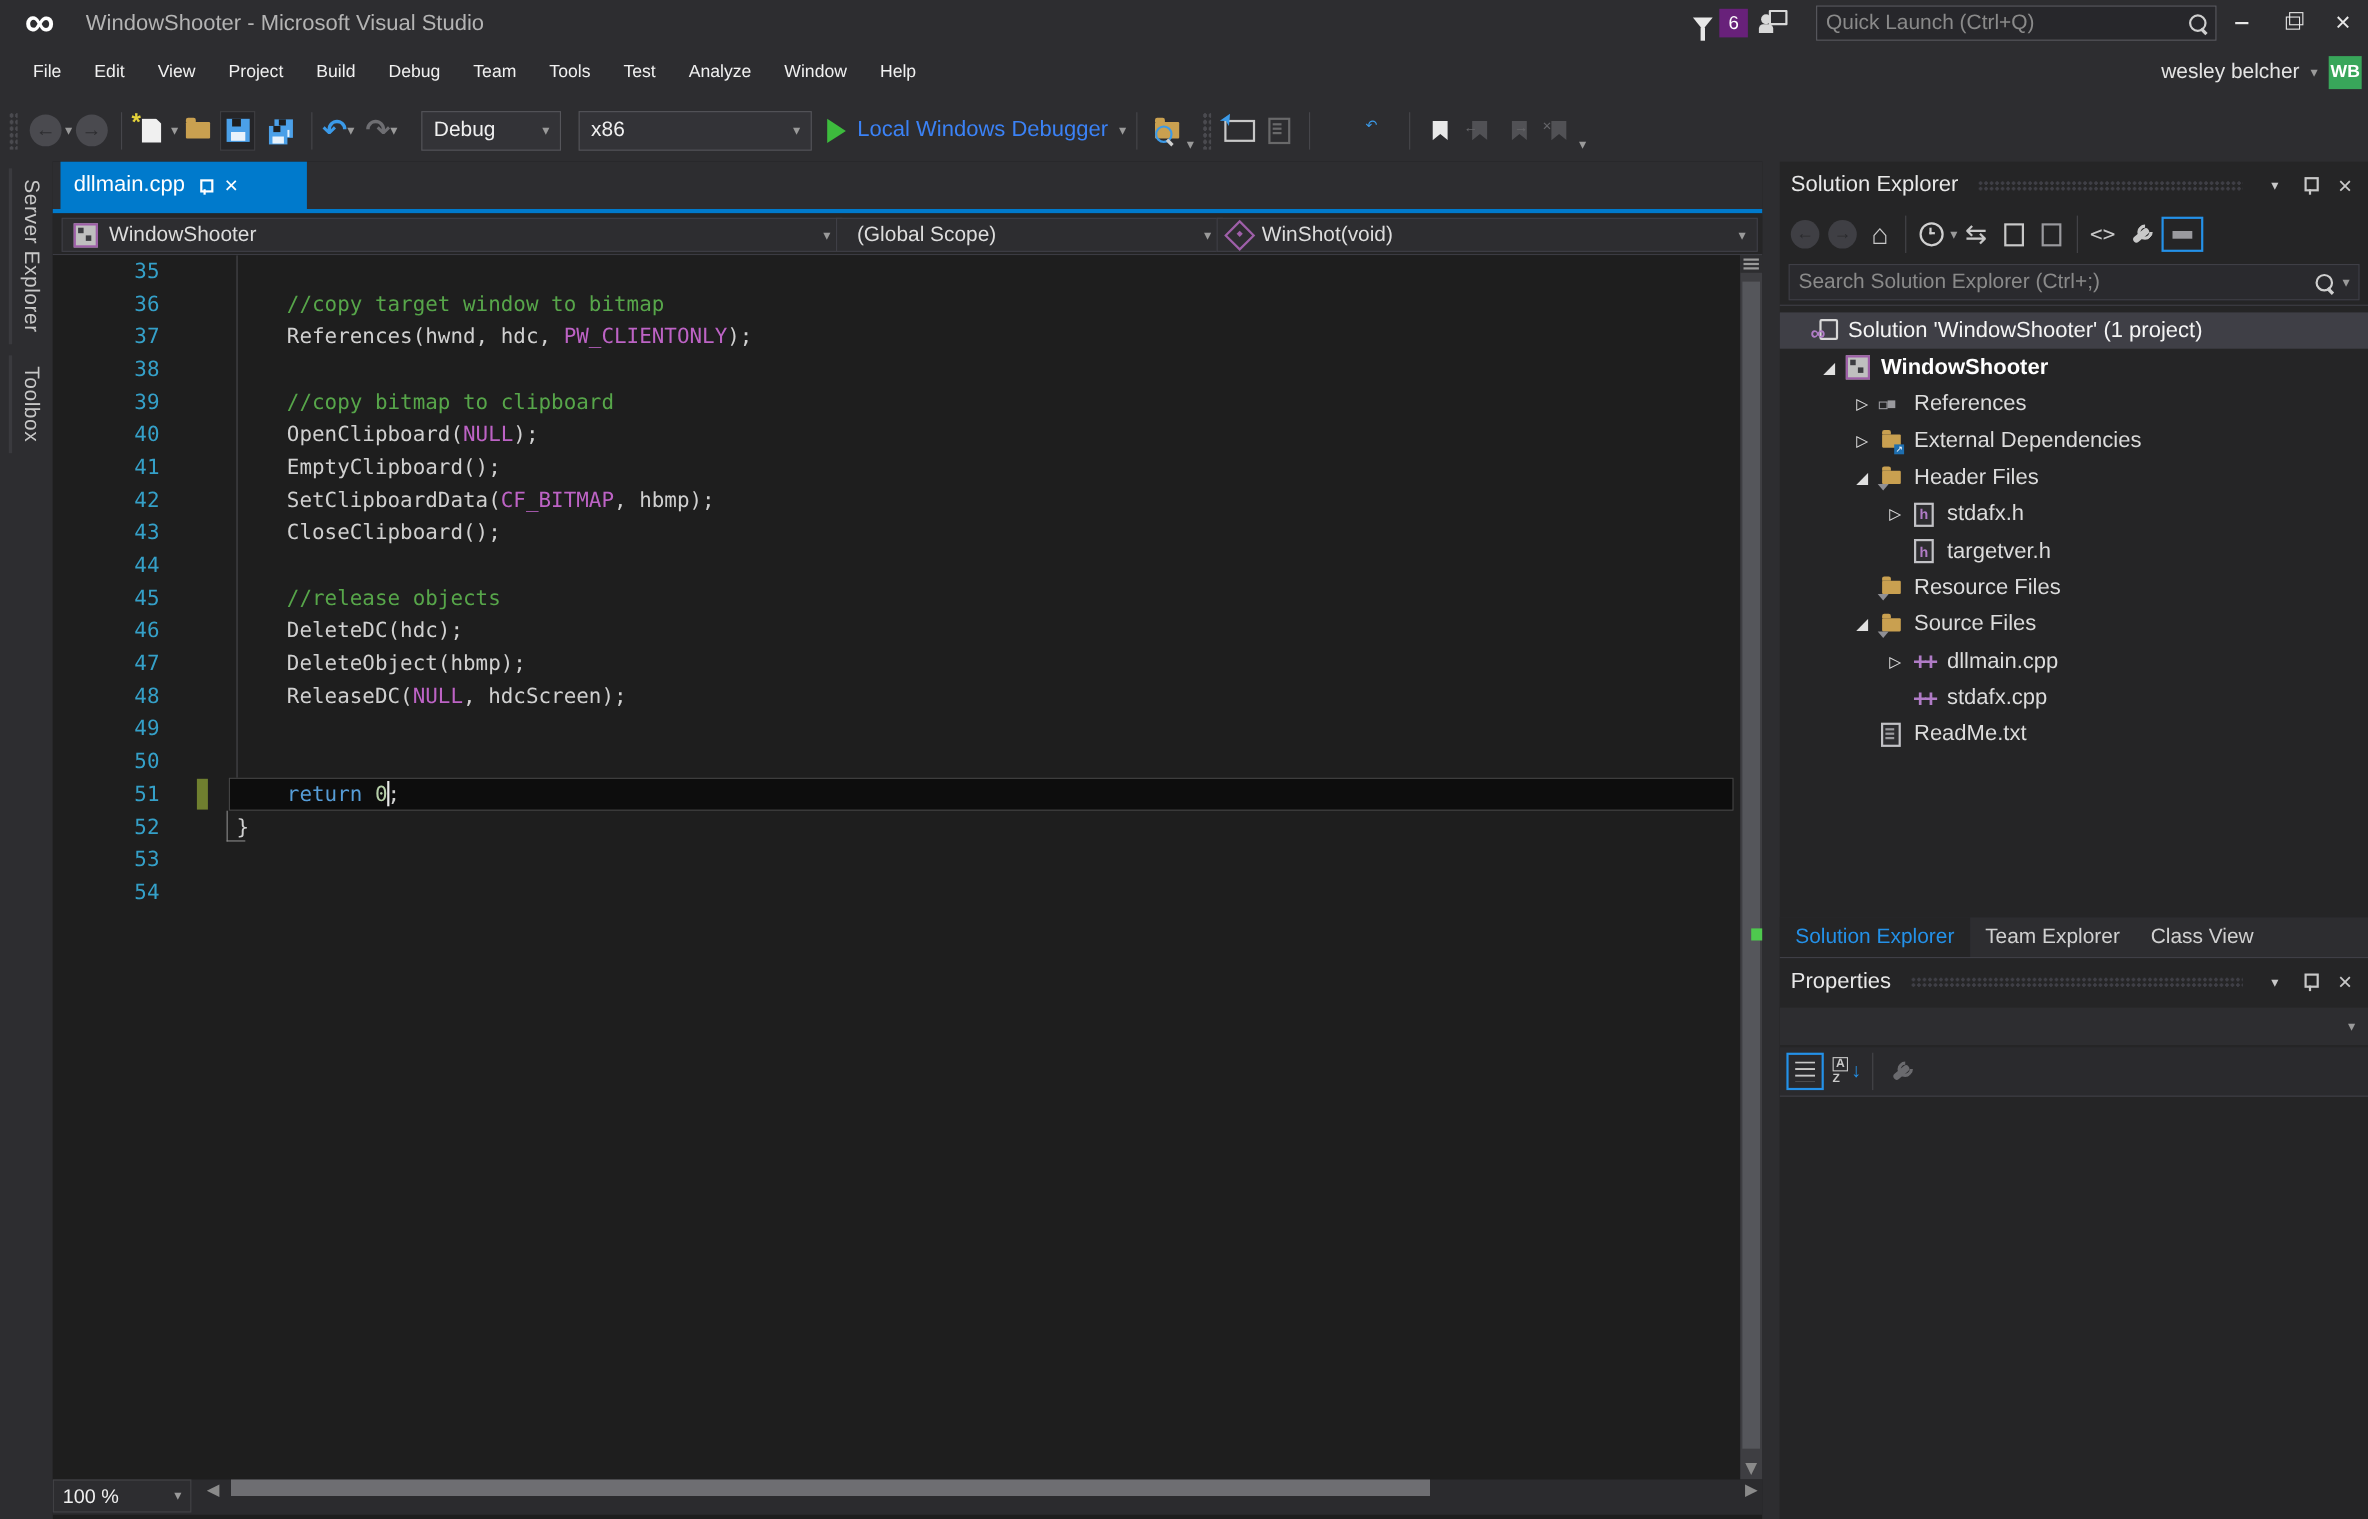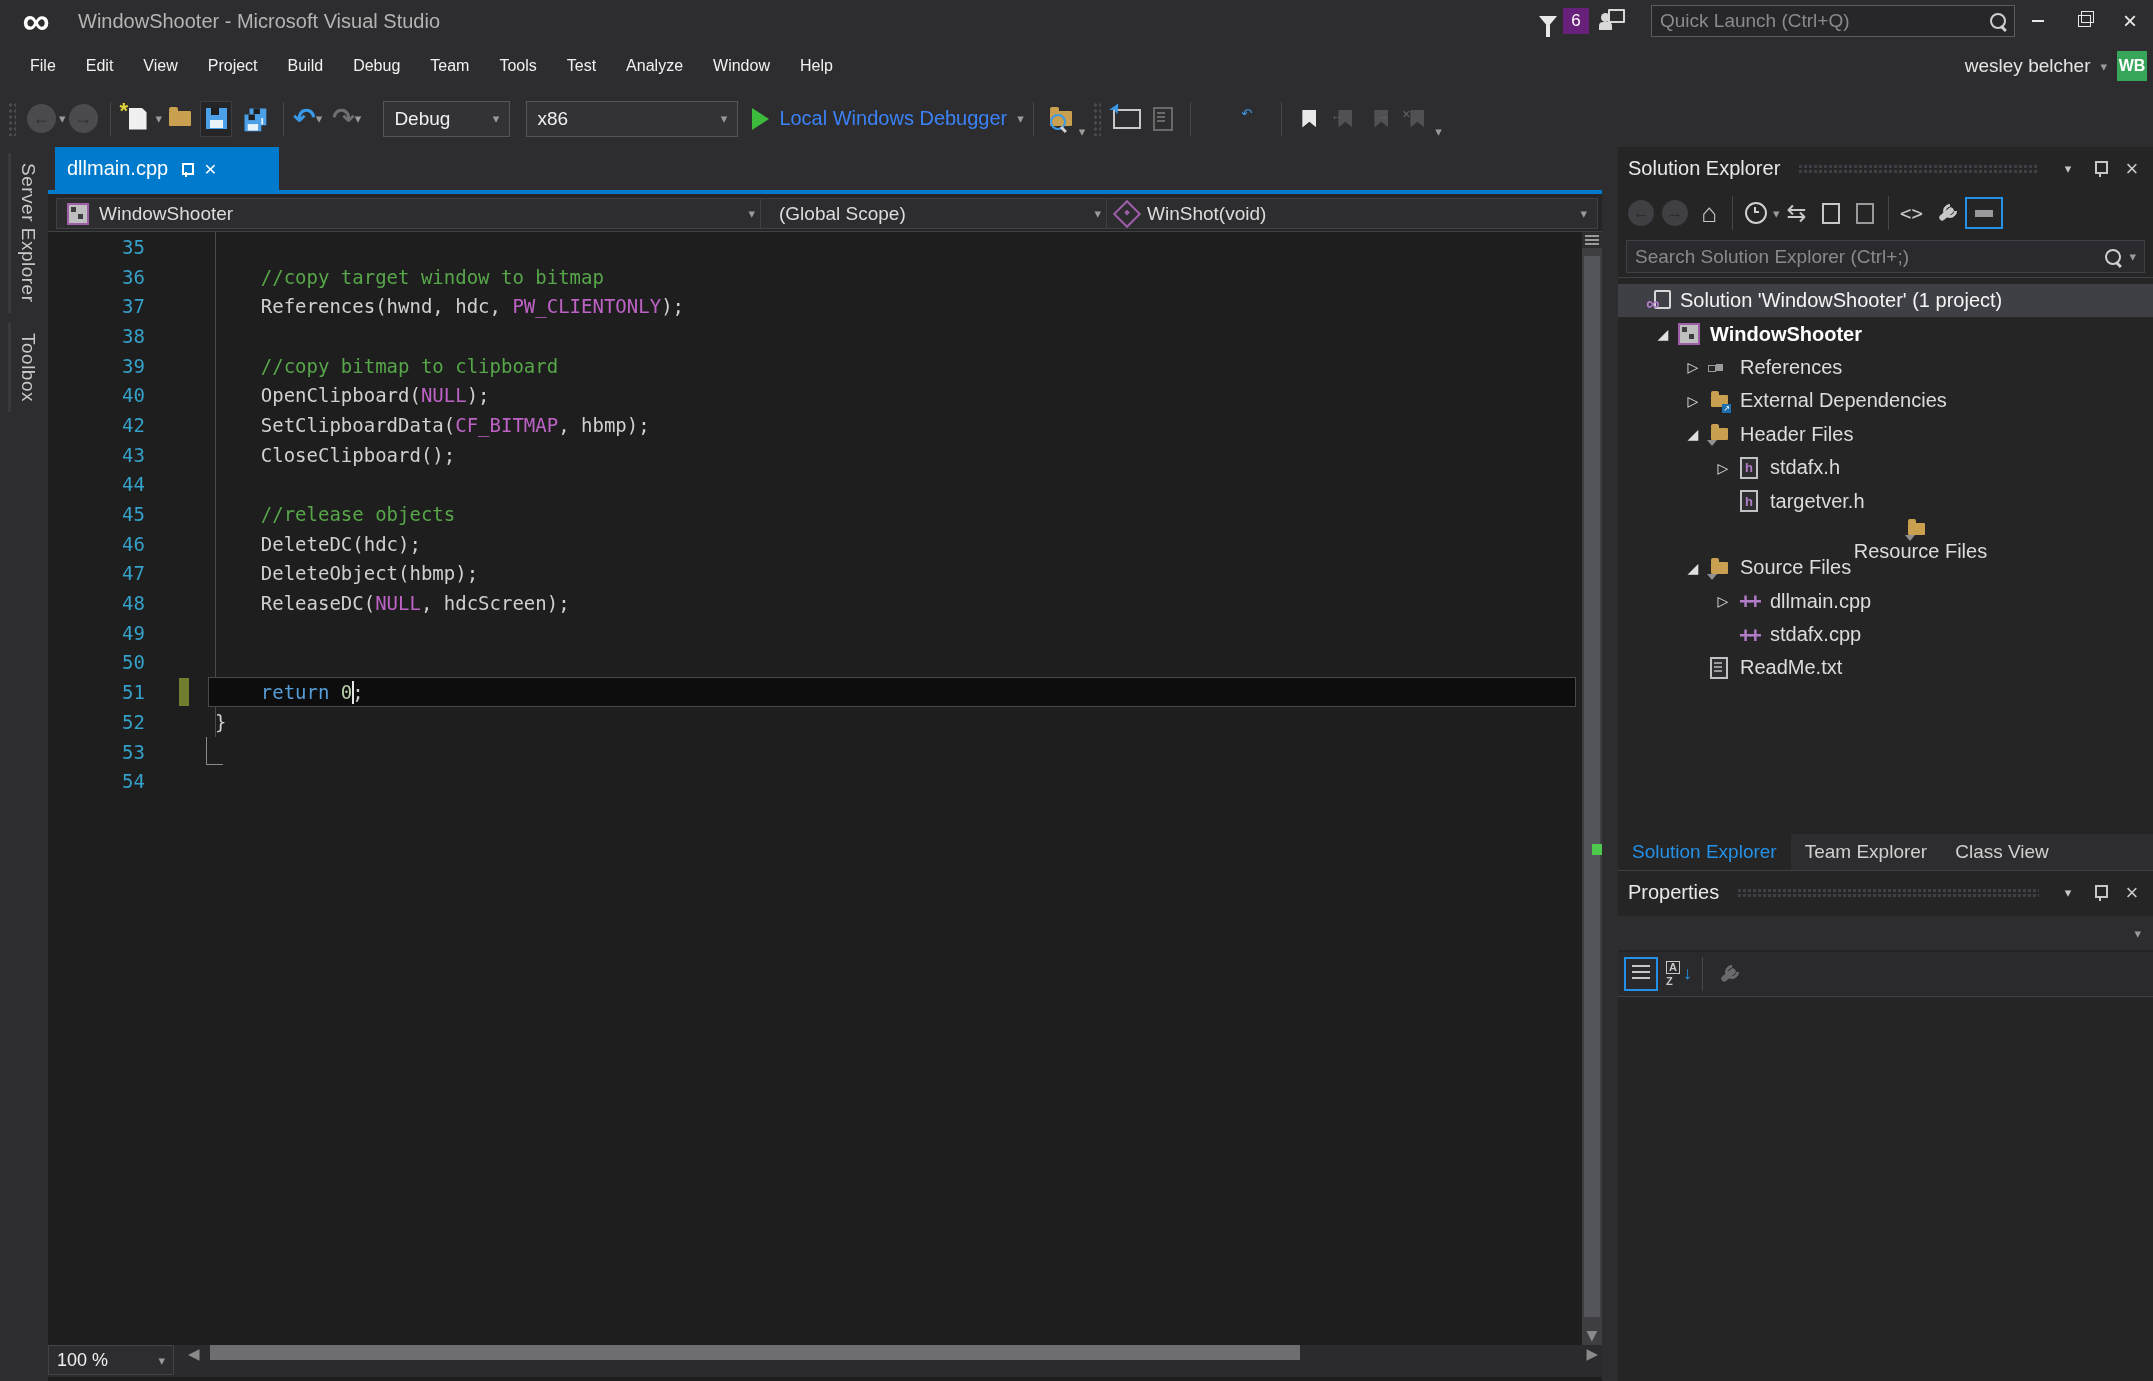--- a/index.html
+++ b/index.html
@@ -365,20 +365,25 @@
             <span class="ln">39</span>
             <span class="gut"></span>
             <span class="code-text"><span class="tok tok-c">    //copy bitmap to clipboard</span></span>
           </div>
           <div class="code-row">
             <span class="ln">40</span>
             <span class="gut"></span>
             <span class="code-text"><span class="tok">    OpenClipboard(</span><span class="tok tok-m">NULL</span><span class="tok">);</span></span>
           </div>
           <div class="code-row">
+            <span class="ln">41</span>
+            <span class="gut"></span>
+            <span class="code-text"><span class="tok">    EmptyClipboard();</span></span>
+          </div>
+          <div class="code-row">
             <span class="ln">42</span>
             <span class="gut"></span>
             <span class="code-text"><span class="tok">    SetClipboardData(</span><span class="tok tok-m">CF_BITMAP</span><span class="tok">, hbmp);</span></span>
           </div>
           <div class="code-row">
             <span class="ln">43</span>
             <span class="gut"></span>
             <span class="code-text"><span class="tok">    CloseClipboard();</span></span>
           </div>
           <div class="code-row">
@@ -559,21 +564,21 @@
         </div>
         <div class="tree-row" style="padding-left: 92px;">
           <span class="exp"></span>
           <span class="ti">
             <span class="pg">
               <span class="hl">h</span>
             </span>
           </span>
           <span class="lbl">targetver.h</span>
         </div>
-        <div class="tree-row" style="padding-left: 62px; flex-direction: column;">
+        <div class="tree-row" style="padding-left: 62px;">
           <span class="exp"></span>
           <span class="ti">
             <span class="fold"></span>
             <span class="funnelmini"></span>
           </span>
           <span class="lbl">Resource Files</span>
         </div>
         <div class="tree-row" style="padding-left: 62px;">
           <span class="exp">◢</span>
           <span class="ti">

